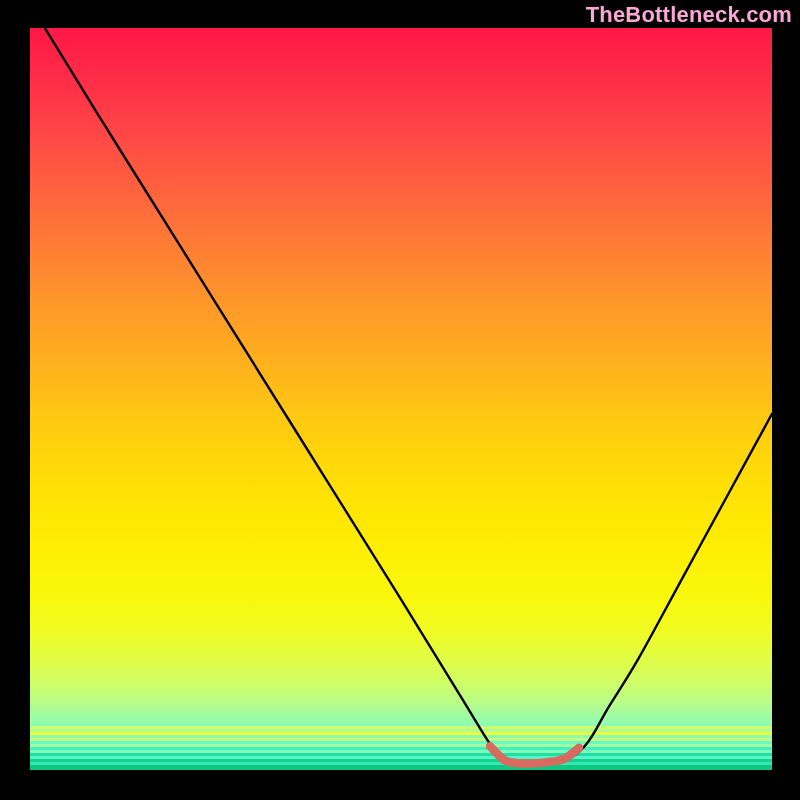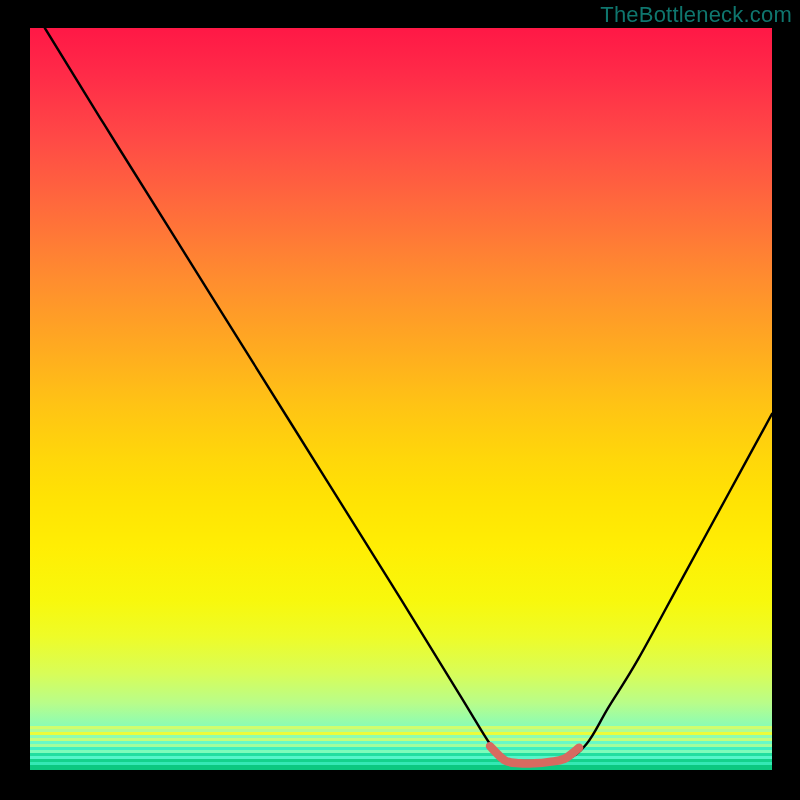--- a/index.html
+++ b/index.html
@@ -67,24 +67,24 @@
     position: absolute;
     left: 0;
     top: 0;
     width: 742px;
     height: 742px;
   }
   .watermark {
     position: absolute;
     top: 2px;
     right: 8px;
-    color: #0f766e;
+    color: #f9a8d4;
     font-family: Arial, Helvetica, sans-serif;
     font-size: 22px;
-    font-weight: 400;
+    font-weight: 700;
     letter-spacing: 0.2px;
     user-select: none;
   }
 </style>
 </head>
 <body>
 
 <div class="frame">
   <div class="watermark">TheBottleneck.com</div>
   <div class="plot">

